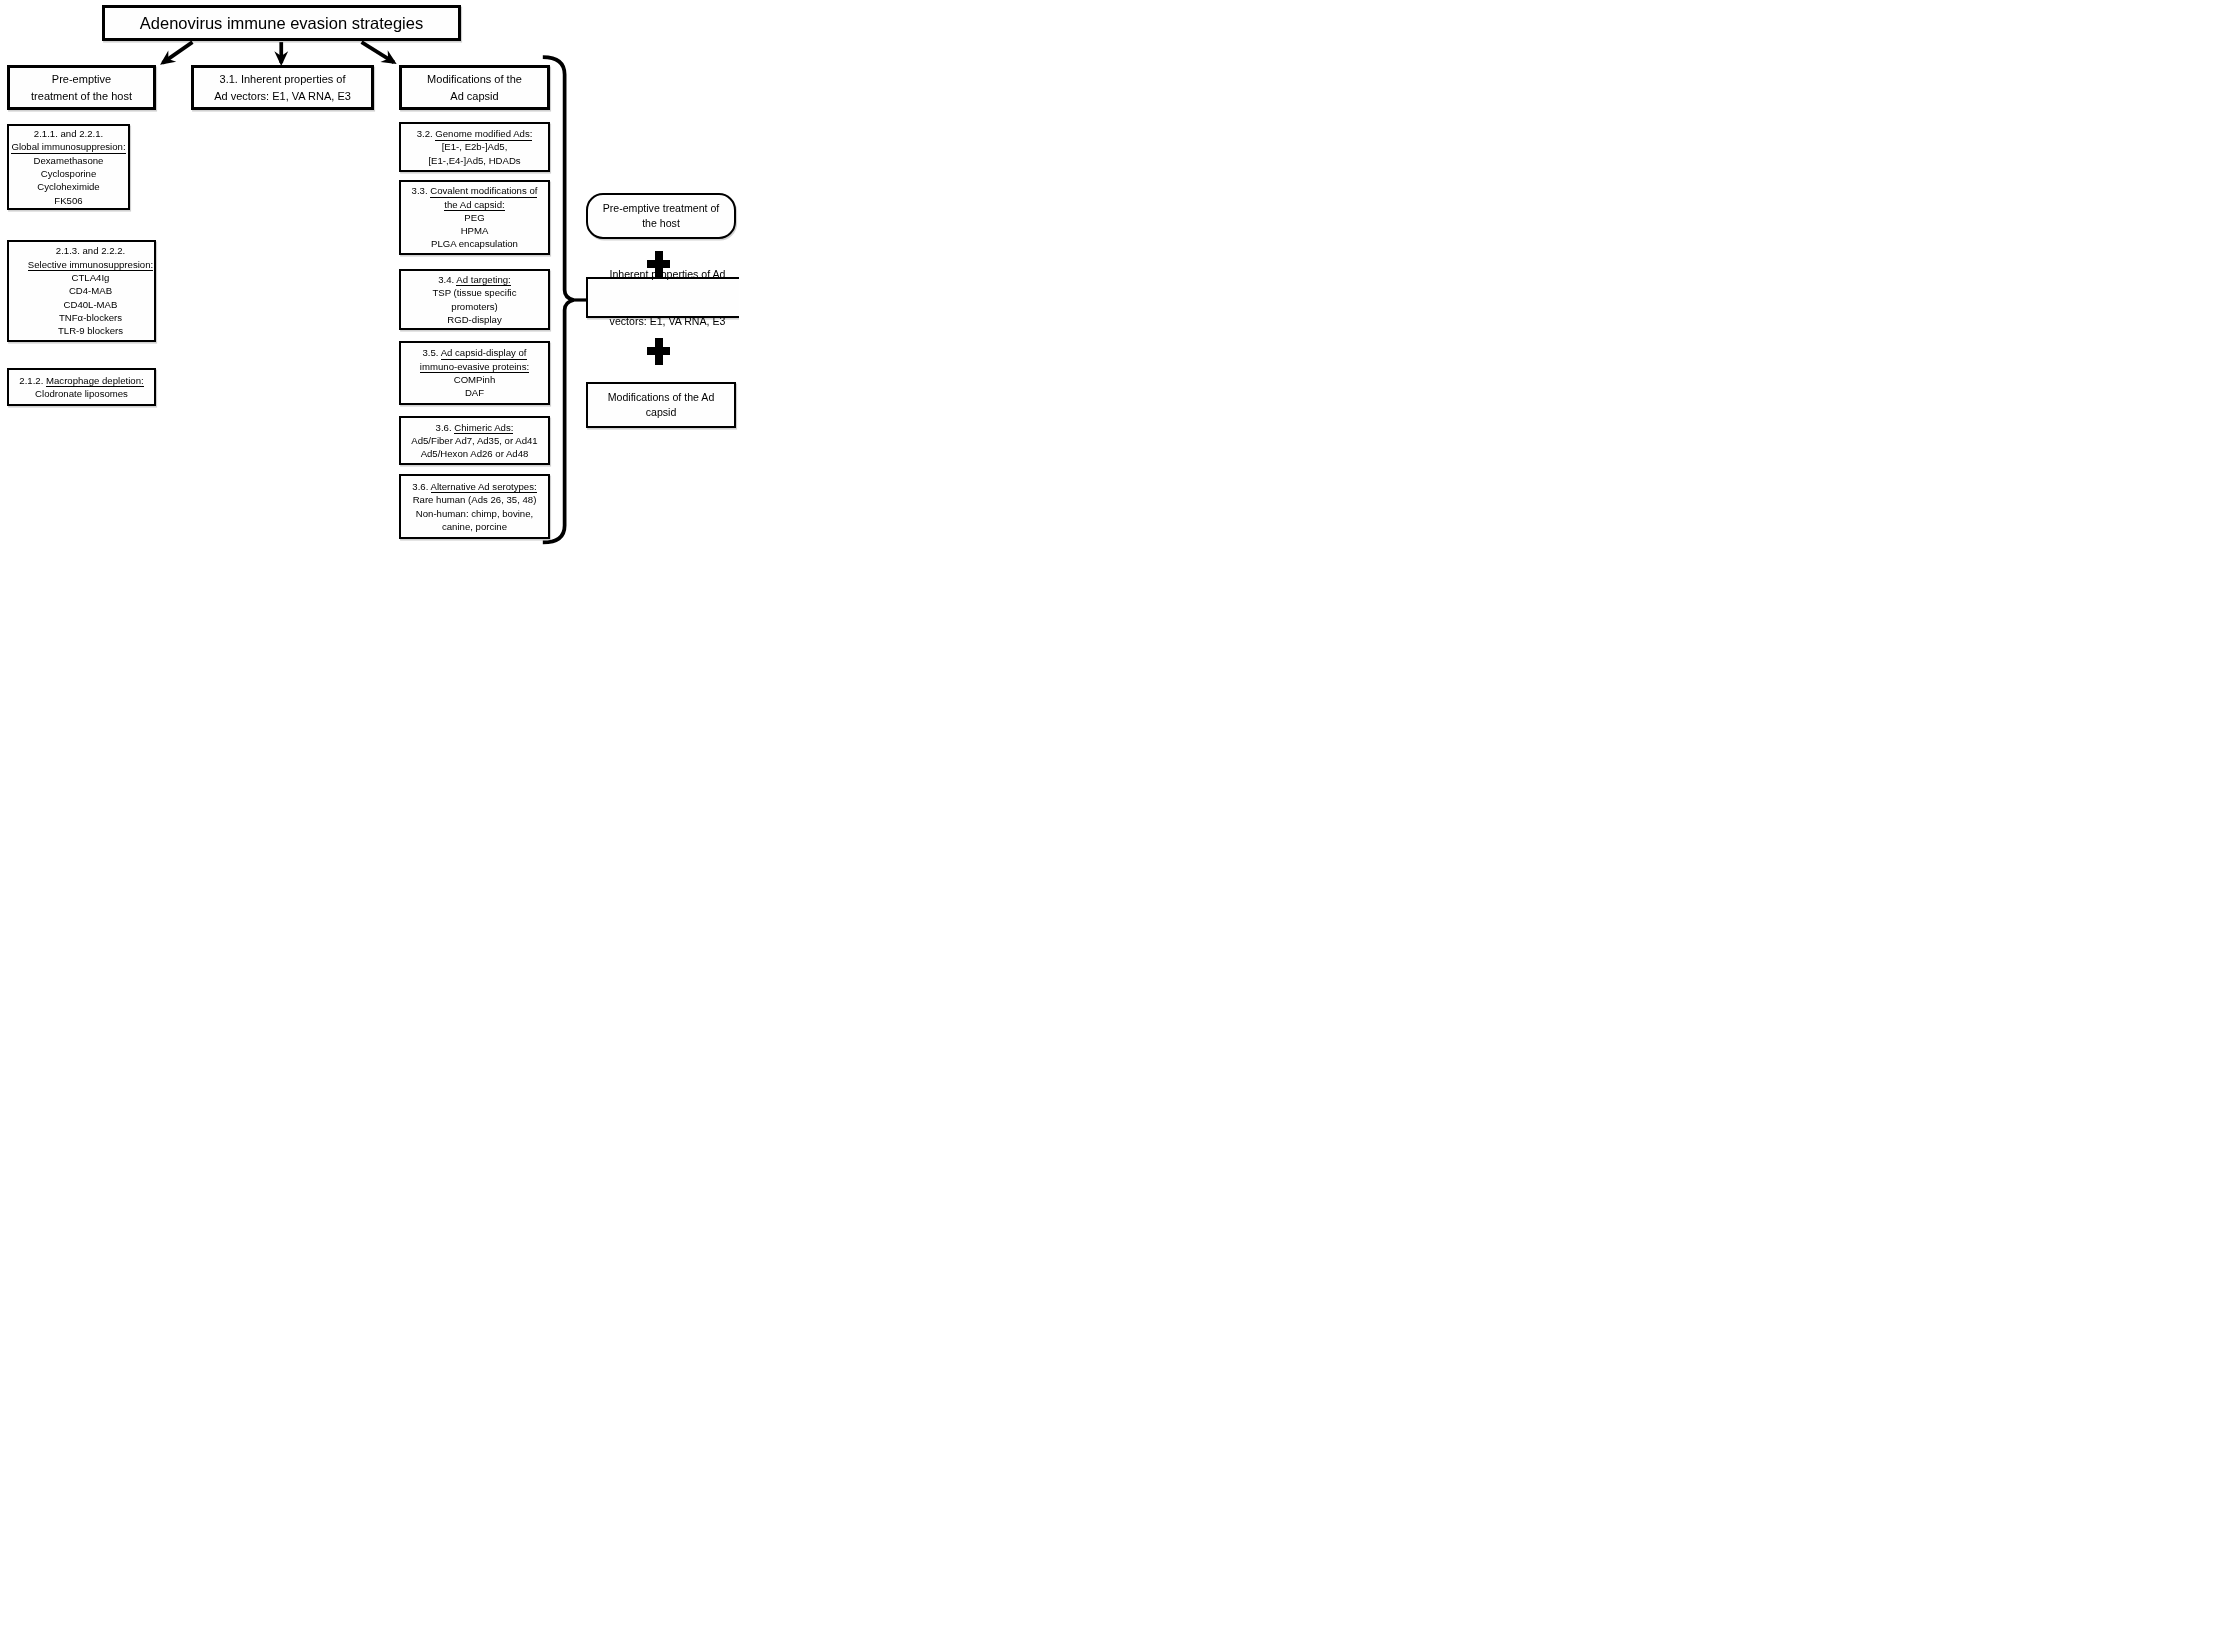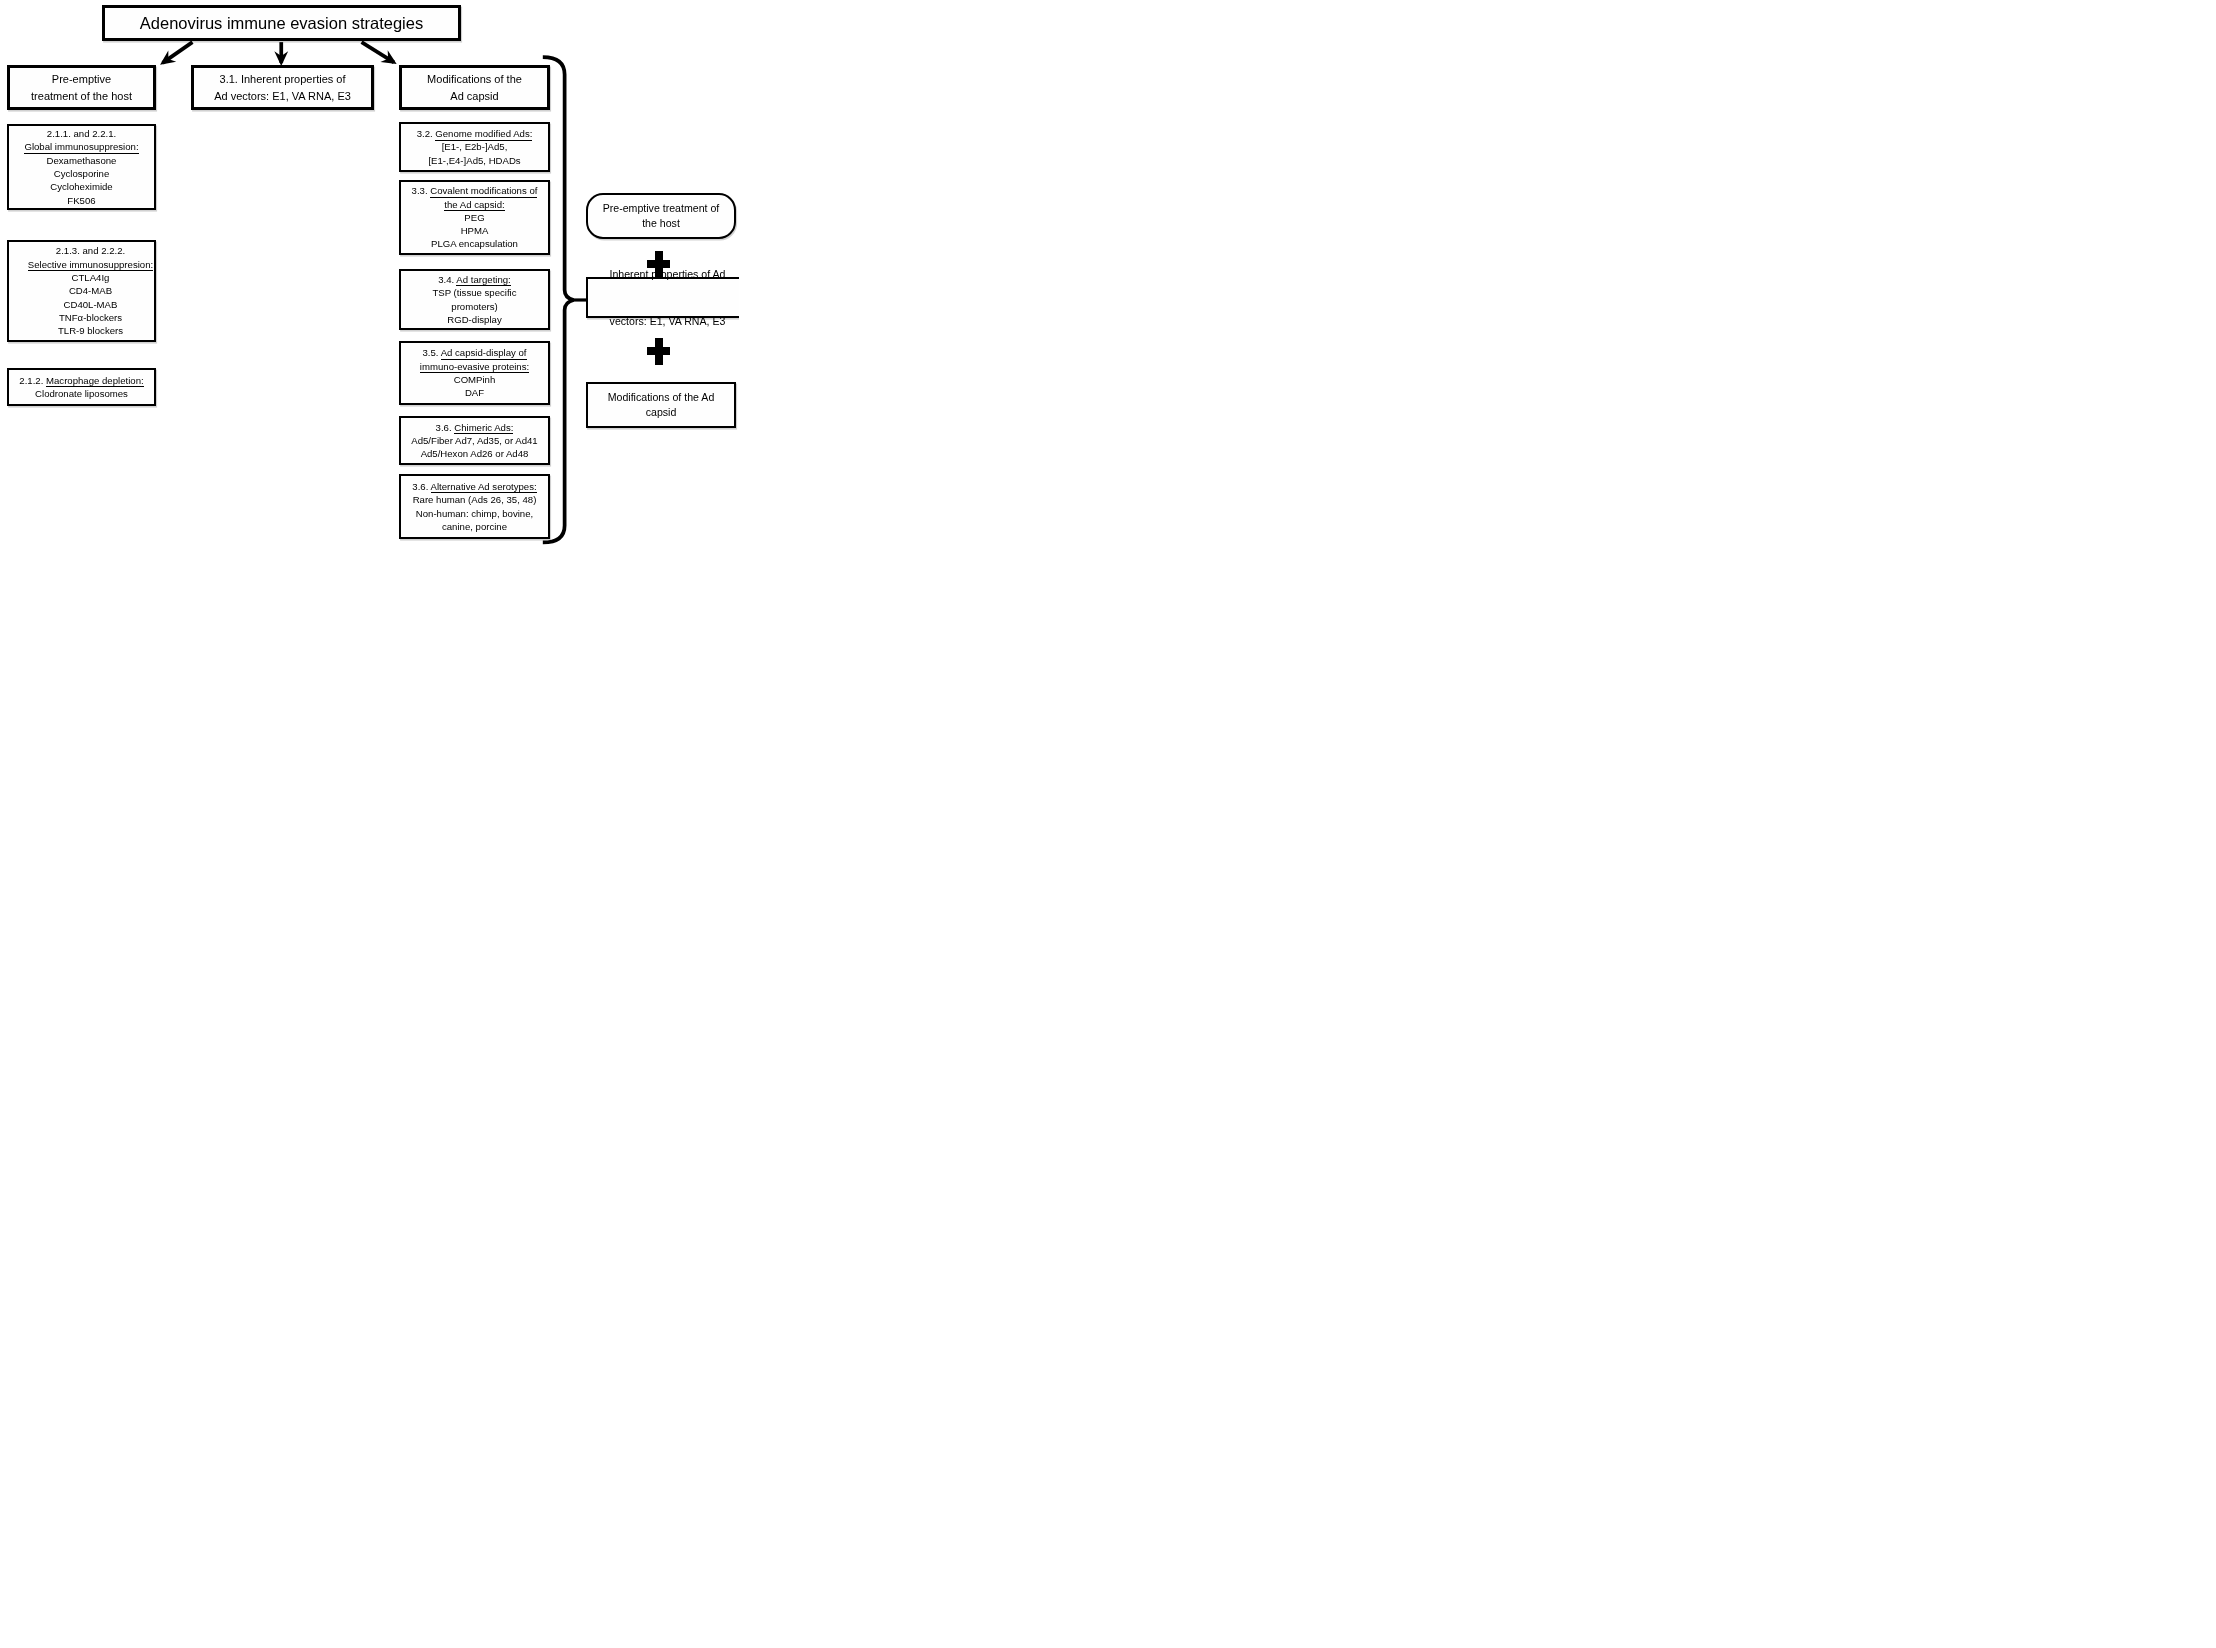--- a/index.html
+++ b/index.html
@@ -35,21 +35,21 @@
     font-size: 11px;
     line-height: 17px;
   }
   .hdr-left  { left: 7px;  top: 65px; width: 149px; height: 45px; }
   .hdr-mid   { left: 191px; top: 65px; width: 183px; height: 45px; }
   .hdr-right { left: 399px; top: 65px; width: 151px; height: 45px; }
   .content-box {
     font-size: 9.6px;
     line-height: 13.3px;
   }
-  .c1b1 { left: 7px; top: 124px; width: 149px; height: 86px; }
+  .c1b1 { left: 7px; top: 124px; width: 123px; height: 86px; }
   .c1b2 { left: 7px; top: 240px; width: 149px; height: 102px; padding-left: 18px; }
   .c1b3 { left: 7px; top: 368px; width: 149px; height: 38px; }
   .c3b1 { left: 399px; top: 122px; width: 151px; height: 50px; }
   .c3b2 { left: 399px; top: 180px; width: 151px; height: 75px; }
   .c3b3 { left: 399px; top: 269px; width: 151px; height: 61px; }
   .c3b4 { left: 399px; top: 341px; width: 151px; height: 64px; }
   .c3b5 { left: 399px; top: 416px; width: 151px; height: 49px; }
   .c3b6 { left: 399px; top: 474px; width: 151px; height: 65px; }
   .summary-box {
     border-width: 2.7px;

